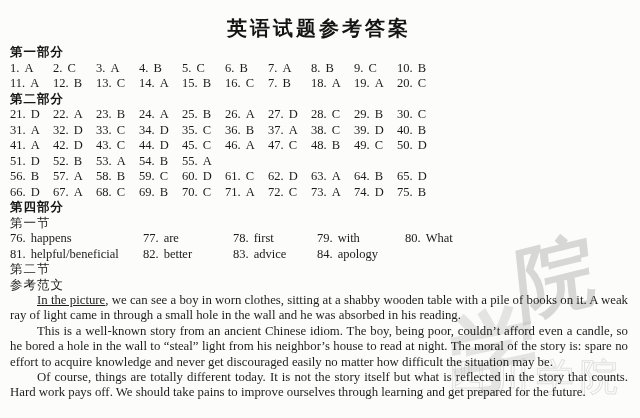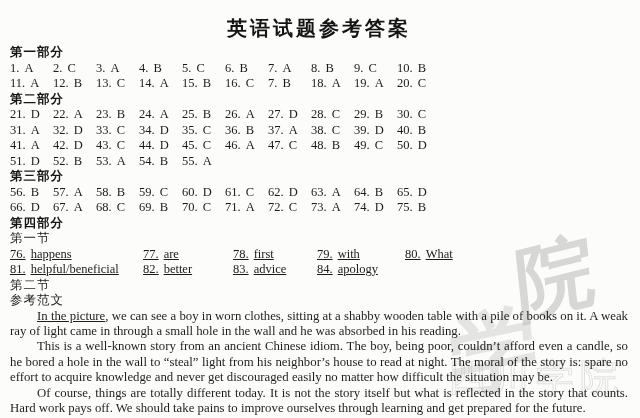--- a/index.html
+++ b/index.html
@@ -15,21 +15,21 @@
     font-family:"Liberation Sans","DejaVu Sans",sans-serif;color:#141414;
   }
   .part-header{
     font-weight:700;font-size:12.5px;line-height:15.5px;color:#161616;
     font-family:"Liberation Sans","DejaVu Sans",sans-serif;letter-spacing:1px;
   }
   .sub-label{font-size:12.5px;line-height:15.5px;letter-spacing:1px;color:#222;}
   .ans-grid{display:grid;grid-template-columns:repeat(9,43px) auto;width:432px;}
   .ans-cell{font-size:12.5px;line-height:15.5px;white-space:nowrap;}
   .fill-grid{display:grid;grid-template-columns:133px 90px 84px 88px auto;width:520px;}
-  .fill-cell{font-size:12.5px;line-height:15.5px;white-space:nowrap;text-decoration:underline;}
+  .fill-cell{font-size:12.5px;line-height:15.5px;white-space:nowrap;}
   .qn{margin-right:5px;}
   .essay{
     margin:0;font-size:12.8px;line-height:15.4px;text-align:justify;
     text-indent:27px;color:#1e1e1e;
   }
   .ul{text-decoration:underline;}
   .watermark{
     position:absolute;inset:0;z-index:2;pointer-events:none;
     mix-blend-mode:multiply;
   }
@@ -108,21 +108,20 @@
         <div class="ans-cell"><span class="qn">47.</span><span class="qa">C</span></div>
         <div class="ans-cell"><span class="qn">48.</span><span class="qa">B</span></div>
         <div class="ans-cell"><span class="qn">49.</span><span class="qa">C</span></div>
         <div class="ans-cell"><span class="qn">50.</span><span class="qa">D</span></div>
         <div class="ans-cell"><span class="qn">51.</span><span class="qa">D</span></div>
         <div class="ans-cell"><span class="qn">52.</span><span class="qa">B</span></div>
         <div class="ans-cell"><span class="qn">53.</span><span class="qa">A</span></div>
         <div class="ans-cell"><span class="qn">54.</span><span class="qa">B</span></div>
         <div class="ans-cell"><span class="qn">55.</span><span class="qa">A</span></div>
       </div>
-      <div class="part-header">第三部分</div>
       <div class="ans-grid">
         <div class="ans-cell"><span class="qn">56.</span><span class="qa">B</span></div>
         <div class="ans-cell"><span class="qn">57.</span><span class="qa">A</span></div>
         <div class="ans-cell"><span class="qn">58.</span><span class="qa">B</span></div>
         <div class="ans-cell"><span class="qn">59.</span><span class="qa">C</span></div>
         <div class="ans-cell"><span class="qn">60.</span><span class="qa">D</span></div>
         <div class="ans-cell"><span class="qn">61.</span><span class="qa">C</span></div>
         <div class="ans-cell"><span class="qn">62.</span><span class="qa">D</span></div>
         <div class="ans-cell"><span class="qn">63.</span><span class="qa">A</span></div>
         <div class="ans-cell"><span class="qn">64.</span><span class="qa">B</span></div>

